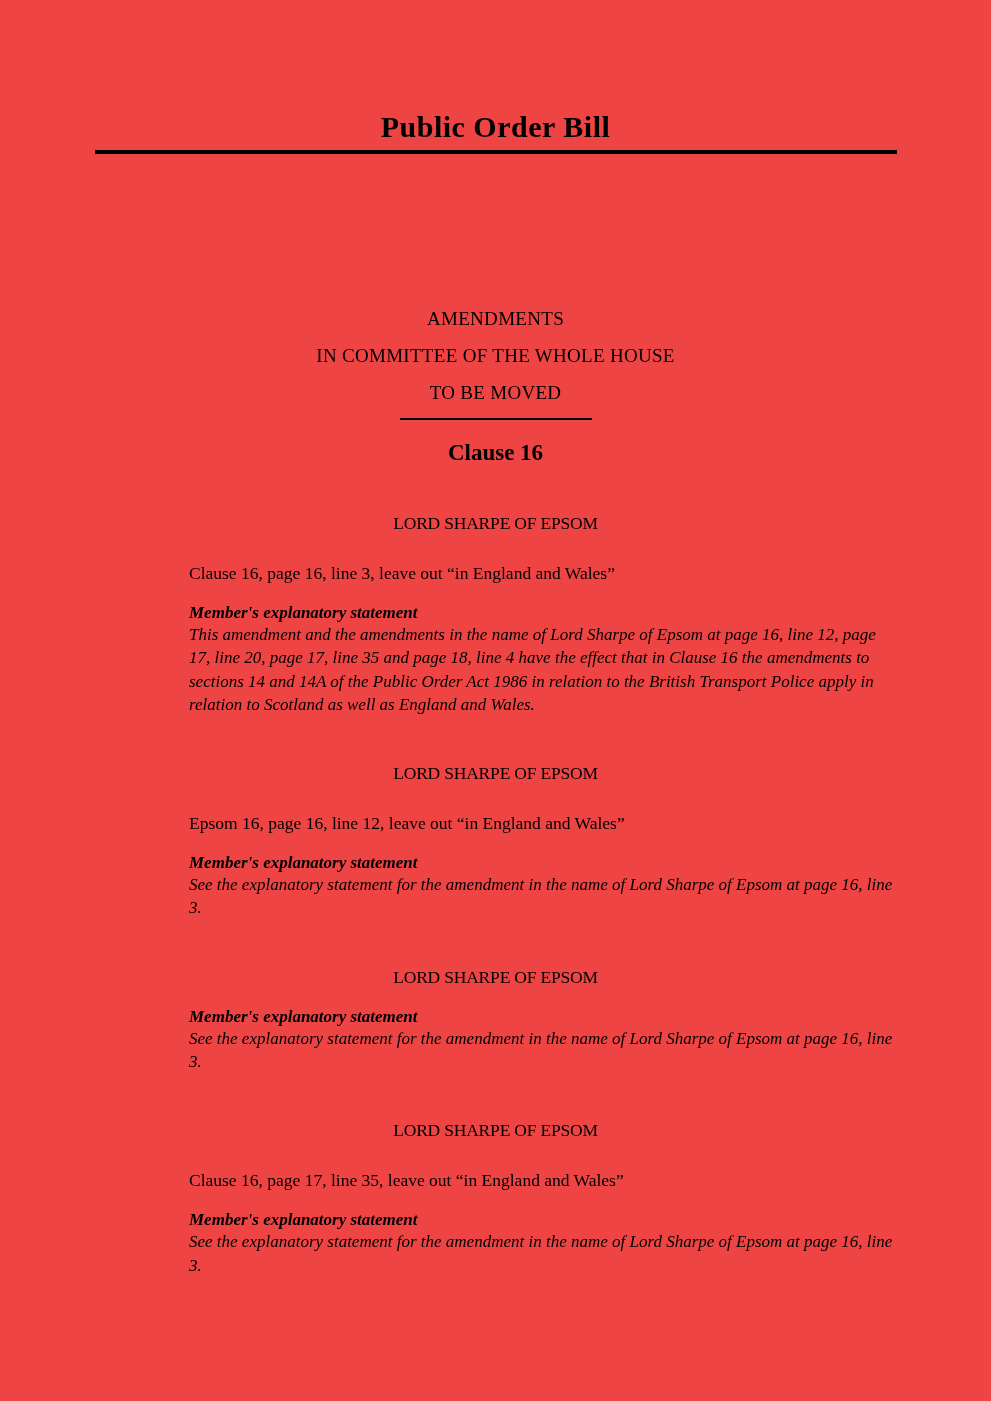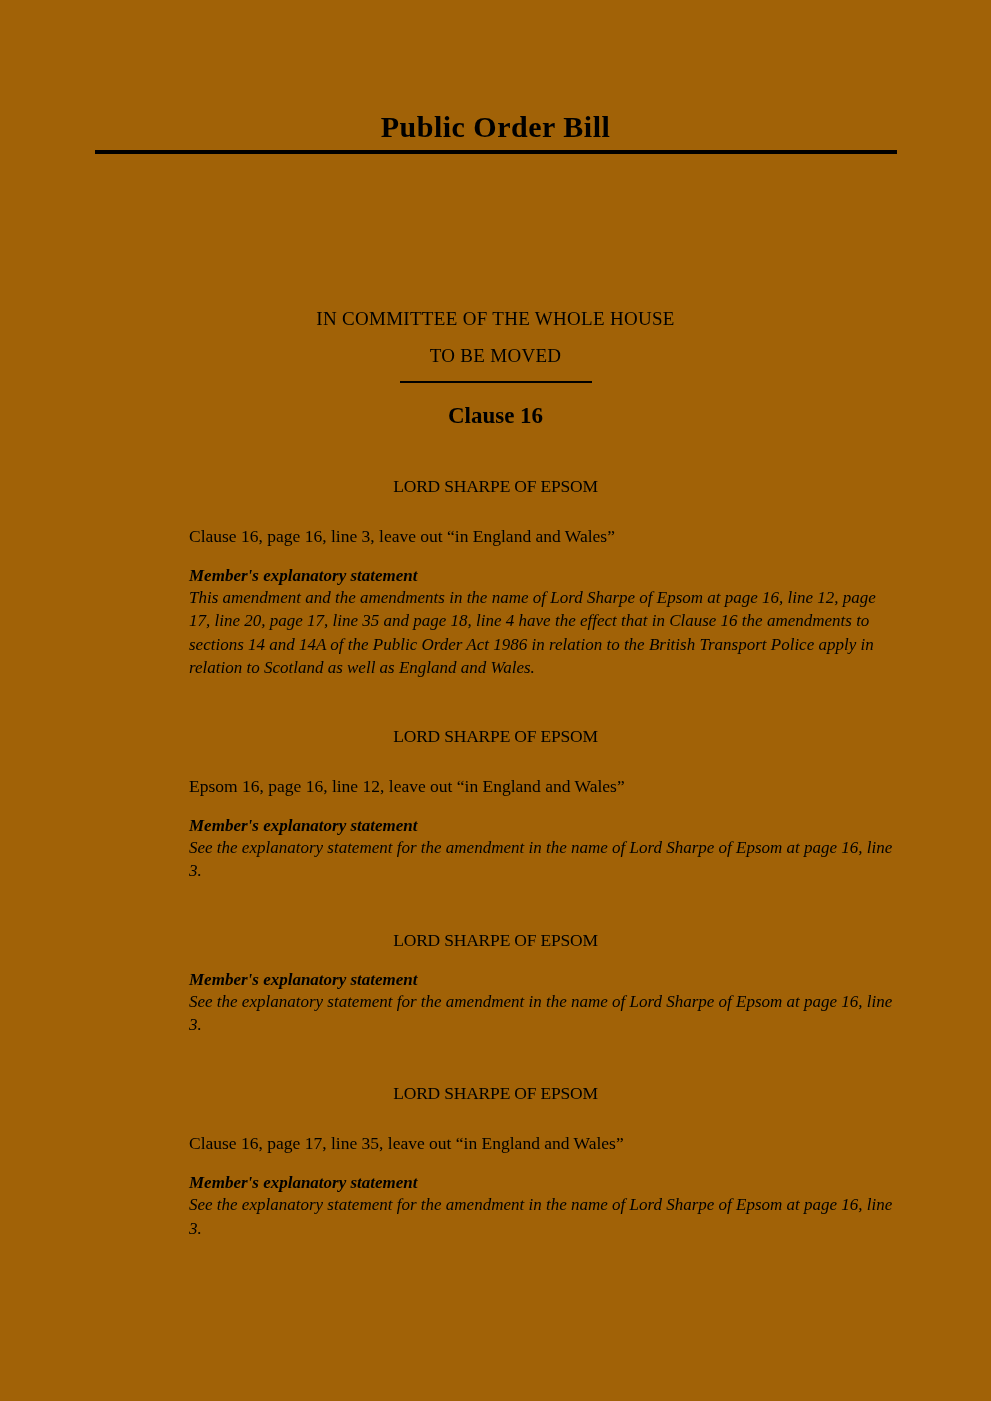--- a/index.html
+++ b/index.html
@@ -3,21 +3,21 @@
 <meta charset="utf-8">
 <style>
   * { margin: 0; padding: 0; box-sizing: border-box; }
   html, body { background: #ffffff; }
   body { font-family: "Liberation Serif", "DejaVu Serif", serif; color: #000; }
 
   .page {
     position: relative;
     width: 991px;
     height: 1401px;
-    background: #a16207;
+    background: #ef4444;
     overflow: hidden;
   }
 
   .doc-title {
     padding-top: 110px;
     text-align: center;
     font-size: 30px;
     font-weight: bold;
     letter-spacing: 0.5px;
   }
@@ -89,20 +89,21 @@
 </style>
 </head>
 <body>
 
 <div class="page">
 
   <div class="doc-title">Public Order Bill</div>
   <div class="rule-double"></div>
 
   <div class="heading-block">
+    <div class="heading-line">AMENDMENTS</div>
     <div class="heading-line">IN COMMITTEE OF THE WHOLE HOUSE</div>
     <div class="heading-line">TO BE MOVED</div>
     <div class="rule-short"></div>
   </div>
 
   <div class="clause-heading">Clause 16</div>
 
   <div class="section">
     <div class="sponsor sponsor-first">LORD SHARPE OF EPSOM</div>
     <div class="amendment-body">

